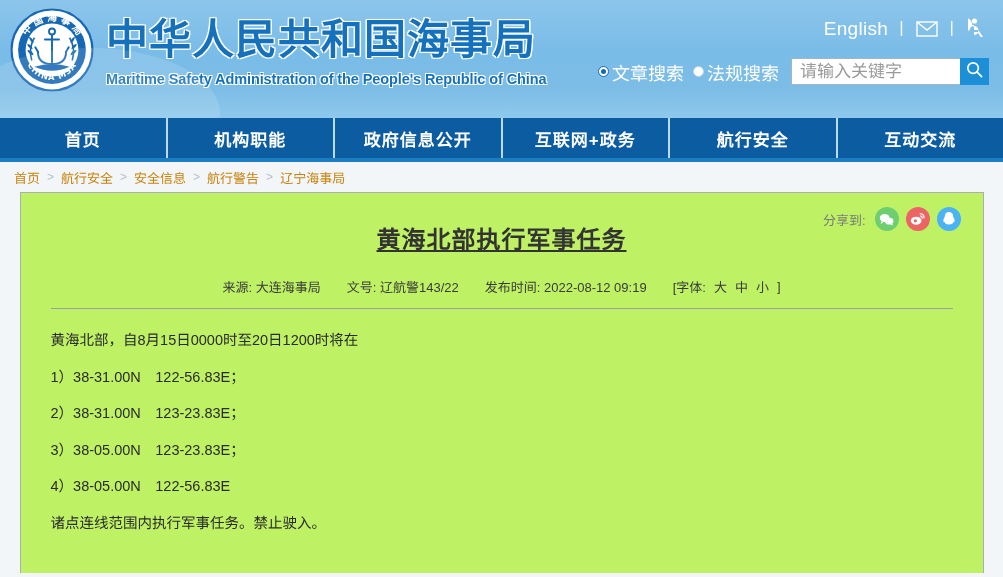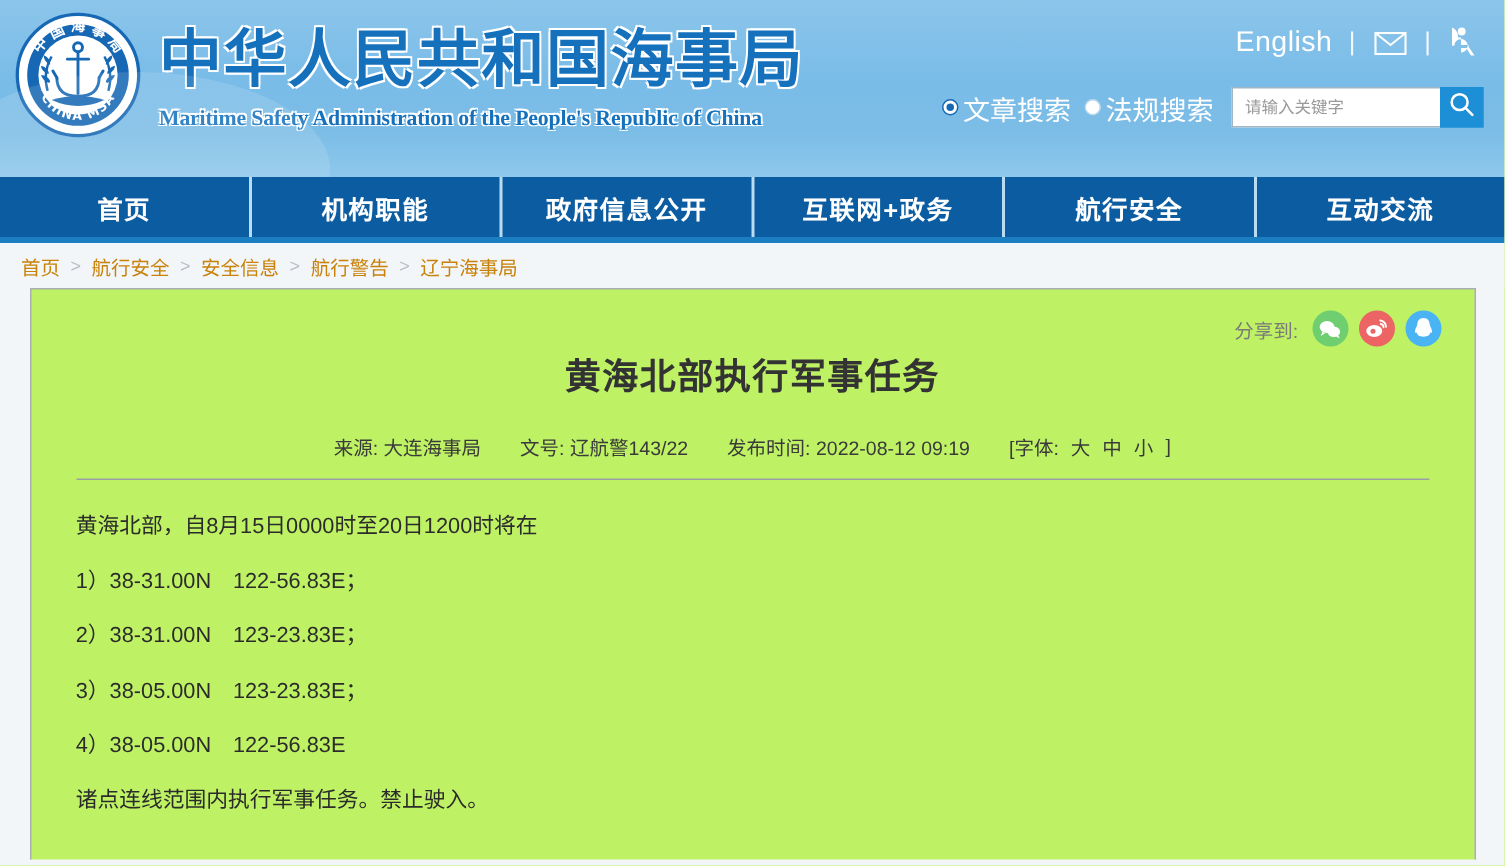--- a/index.html
+++ b/index.html
@@ -55,21 +55,21 @@
     font-weight: bold;
     color: #1671bc;
     letter-spacing: 1px;
     text-shadow:
       -1.2px -1.2px 0 #ffffff,  1.2px -1.2px 0 #ffffff,
       -1.2px  1.2px 0 #ffffff,  1.2px  1.2px 0 #ffffff,
       0 0 2px #ffffff;
     white-space: nowrap;
   }
   .brand-en {
-    font-family: Liberation Serif, serif;
+    font-family: Liberation Sans, sans-serif;
     font-size: 14.5px;
     line-height: 20px;
     font-weight: bold;
     color: #1671bc;
     letter-spacing: -0.1px;
     text-shadow:
       -1px -1px 0 #ffffff,  1px -1px 0 #ffffff,
       -1px  1px 0 #ffffff,  1px  1px 0 #ffffff;
     white-space: nowrap;
     margin-top: 2px;
@@ -139,26 +139,26 @@
     background: #1668b5;
   }
 
   .searchbox {
     display: flex;
     align-items: stretch;
     height: 27px;
     margin-left: 3px;
   }
   .searchbox input {
-    width: 139px;
+    width: 169px;
     height: 27px;
     border: 1px solid #9fb7c6;
     border-right: none;
     background: #ffffff;
-    font-size: 11px;
+    font-size: 17px;
     font-family: "Liberation Sans", sans-serif;
     color: #333;
     padding: 0 8px;
     outline: none;
   }
   .searchbox input::placeholder { color: #9a9a9a; }
   .search-btn {
     width: 29px;
     height: 27px;
     background: #1c8fd6;
@@ -244,22 +244,23 @@
   .share-wechat { background: #6ece70; }
   .share-weibo  { background: #ec6464; }
   .share-qq     { background: #4ab3f4; }
 
   .doc-title {
     text-align: center;
     font-size: 24px;
     font-weight: bold;
     color: #333333;
     letter-spacing: 1px;
-    margin-top: 24px;
+    margin-top: 13px;
     margin-bottom: 22px;
+    text-decoration: underline;
   }
 
   .meta {
     display: flex;
     justify-content: center;
     align-items: center;
     gap: 26px;
     font-size: 13px;
     color: #3a3a3a;
     padding-bottom: 12px;

